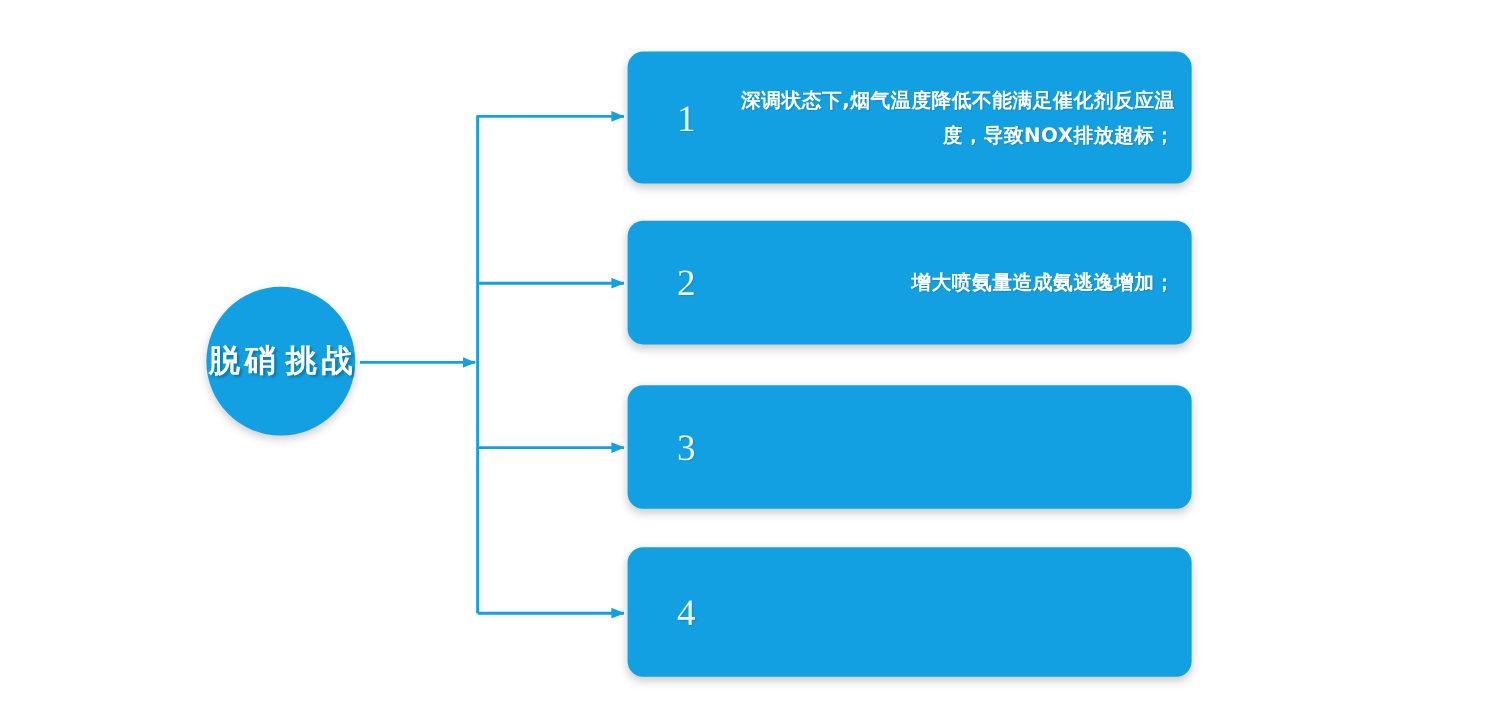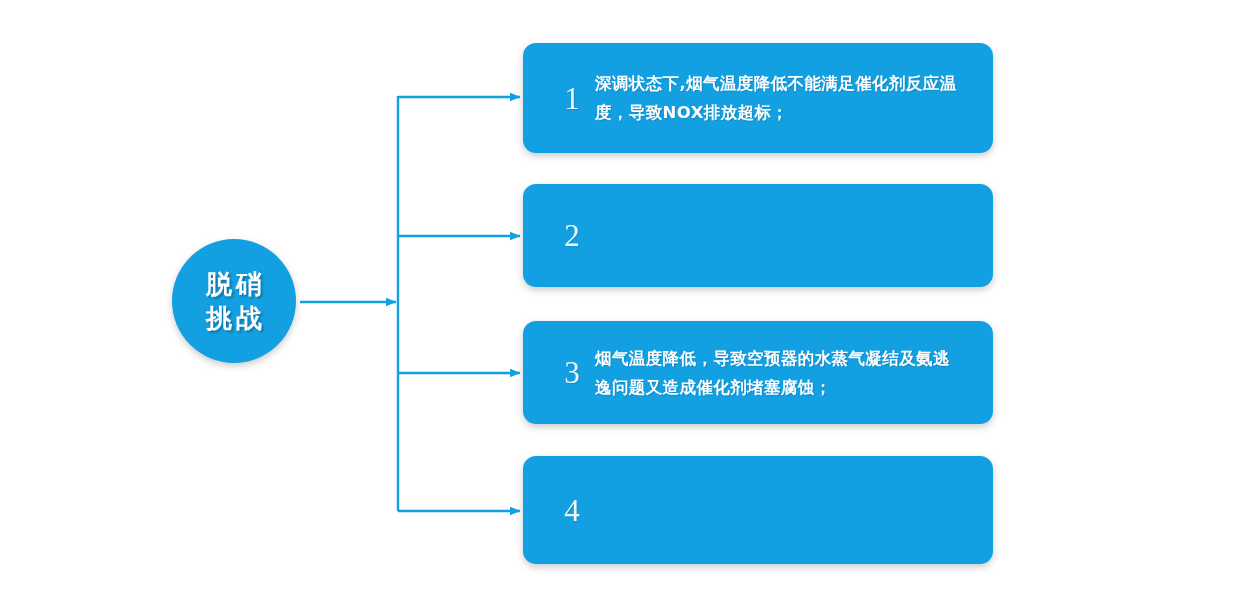--- a/index.html
+++ b/index.html
@@ -27,21 +27,20 @@
   .hub {
     position: absolute;
     left: 172px;
     top: 239px;
     width: 124px;
     height: 124px;
     border-radius: 50%;
     background: #12a0e2;
     box-shadow: 0 3px 7px rgba(120,120,120,0.38);
     display: flex;
-    flex-direction: column;
     align-items: center;
     justify-content: center;
   }
   .hub-line {
     color: #ffffff;
     font-family: "DejaVu Sans", "Liberation Sans", sans-serif;
     font-weight: bold;
     font-size: 26px;
     line-height: 34px;
     letter-spacing: 4px;
@@ -91,22 +90,23 @@
     text-shadow: 1px 1px 1px rgba(0,0,0,0.12);
   }
   .item-text {
     flex: 1 1 auto;
     color: #ffffff;
     font-family: "DejaVu Sans", "Liberation Sans", sans-serif;
     font-weight: bold;
     font-size: 16.5px;
     line-height: 29px;
     letter-spacing: 0.4px;
-    padding-right: 32px;
+    padding-right: 14px;
     text-shadow: 1px 1px 1px rgba(0,0,0,0.13);
+    text-align: right;
   }
   .item-box.b2 .item-text,
   .item-box.b3 .item-text { }
 </style>
 </head>
 <body>
 
 <div id="canvas">
 
   <svg class="connectors" viewBox="0 0 1240 600" width="1240" height="600">
@@ -134,24 +134,24 @@
     <div class="hub-line">挑战</div>
   </div>
 
   <div class="item-box b1">
     <div class="item-num">1</div>
     <div class="item-text">深调状态下,烟气温度降低不能满足催化剂反应温度，导致NOX排放超标；</div>
   </div>
 
   <div class="item-box b2">
     <div class="item-num">2</div>
+    <div class="item-text">增大喷氨量造成氨逃逸增加；</div>
   </div>
 
   <div class="item-box b3">
     <div class="item-num">3</div>
-    <div class="item-text">烟气温度降低，导致空预器的水蒸气凝结及氨逃逸问题又造成催化剂堵塞腐蚀；</div>
   </div>
 
   <div class="item-box b4">
     <div class="item-num">4</div>
   </div>
 
 </div>
 
 </body></html>

